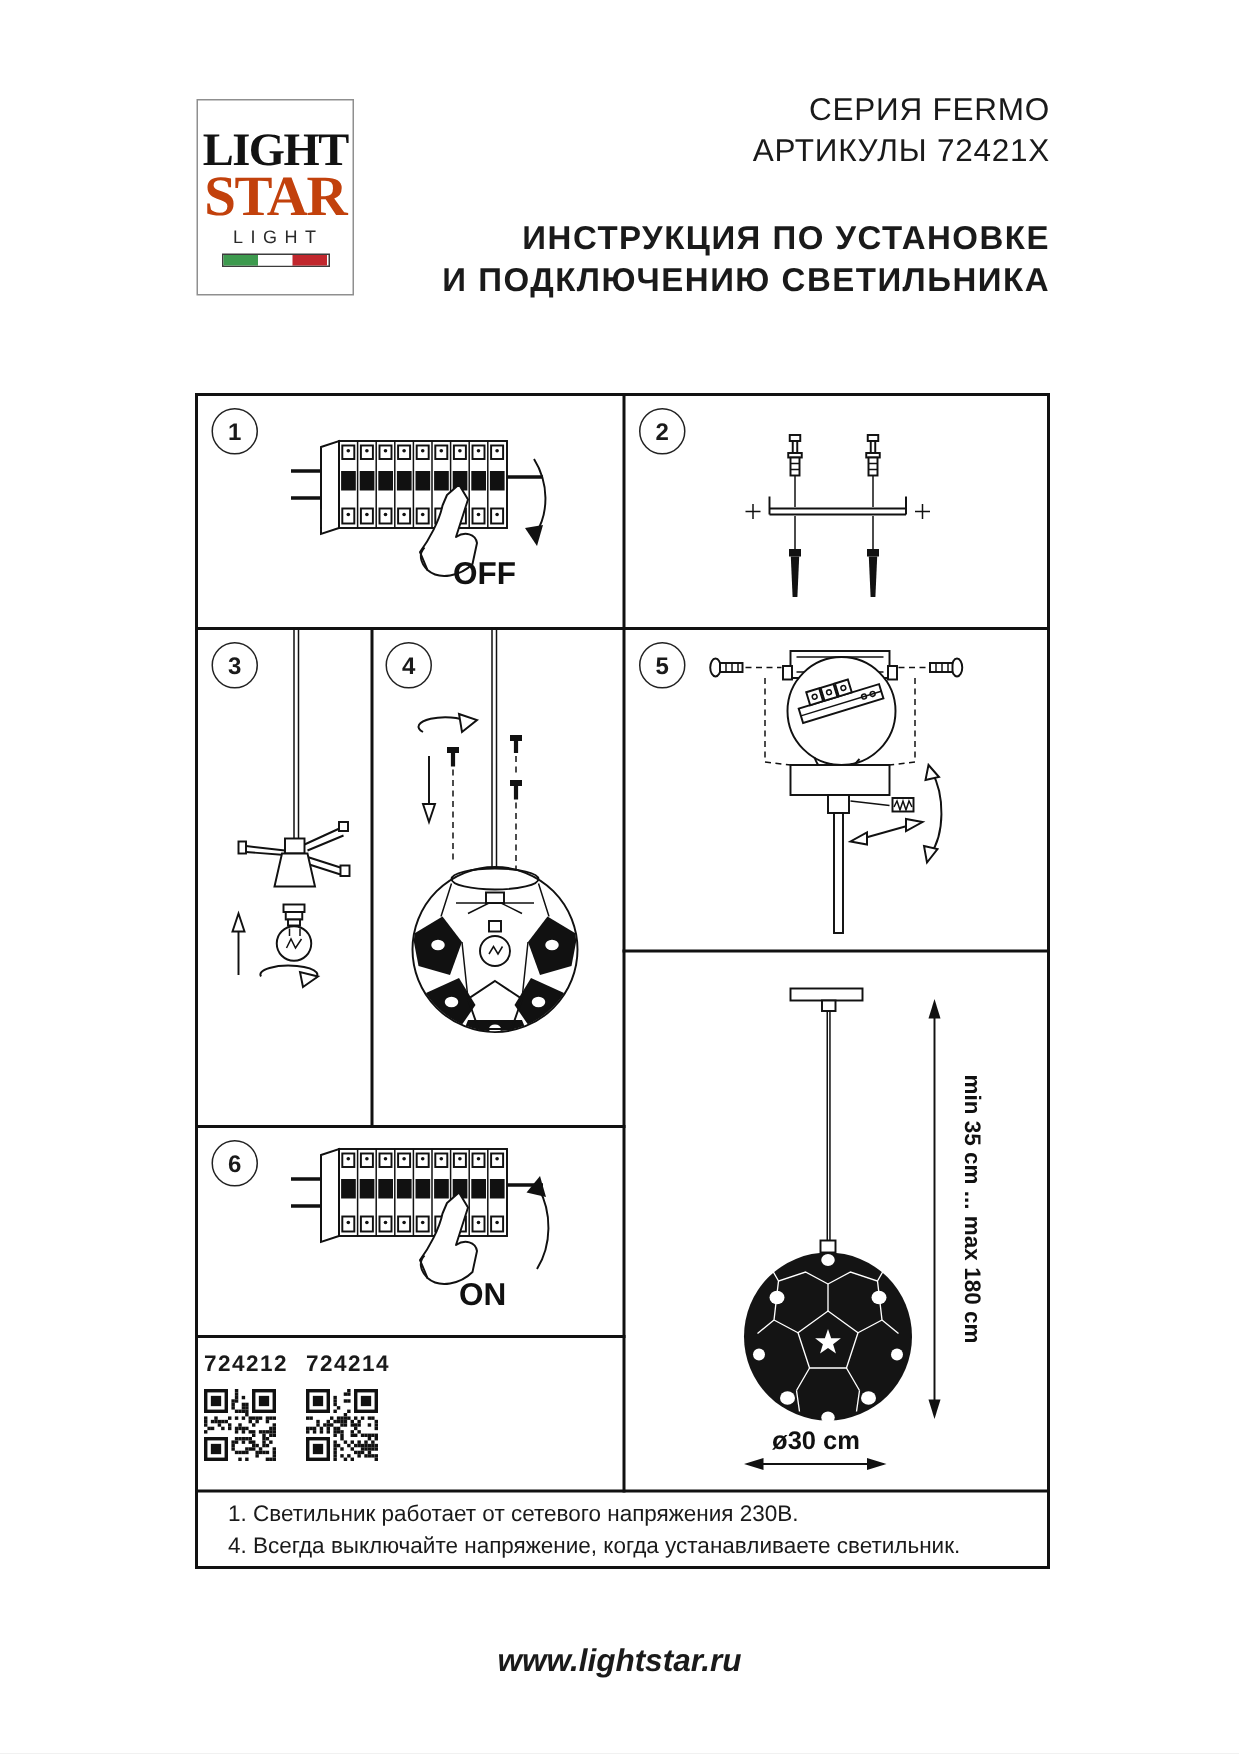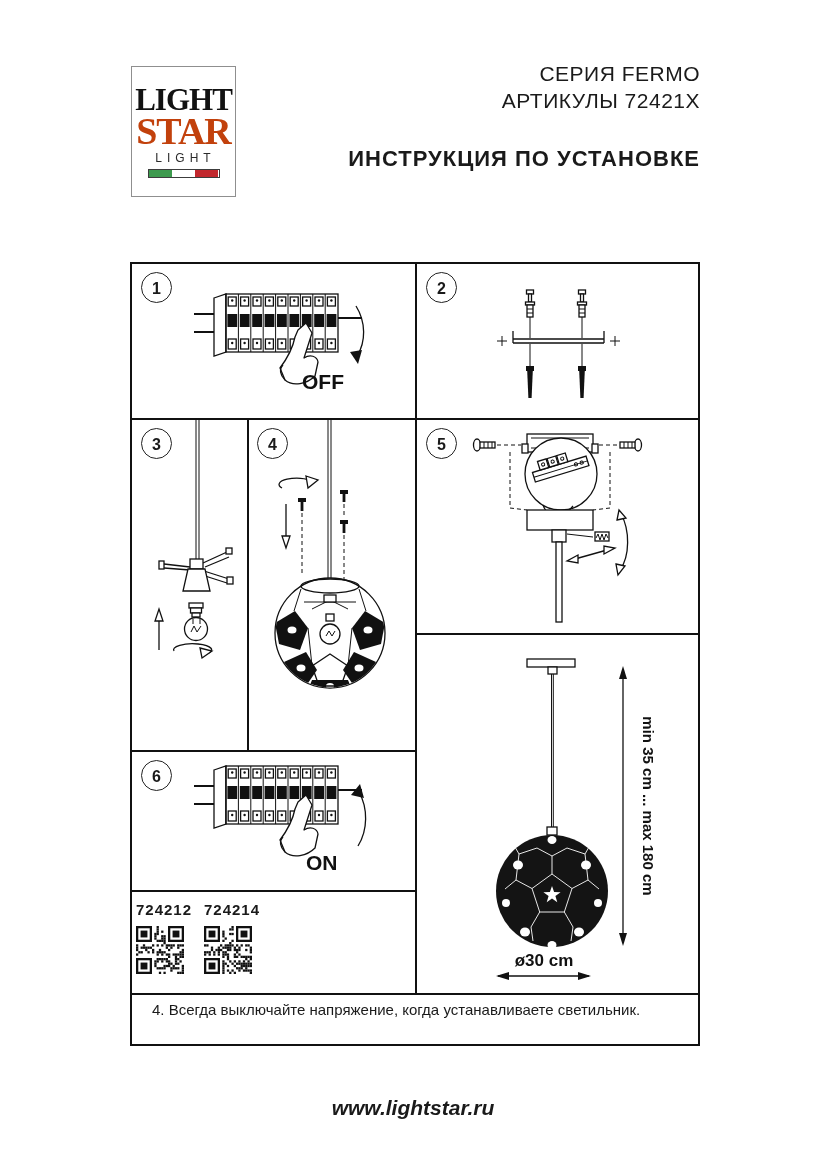--- a/index.html
+++ b/index.html
@@ -60,20 +60,21 @@
       <span style="background:#3d9a4e"></span>
       <span style="background:#ffffff"></span>
       <span style="background:#c1272d"></span>
     </div>
   </div>
 
   <div class="abs title-block">
     <div class="t-series">СЕРИЯ FERMO</div>
     <div class="t-series">АРТИКУЛЫ 72421X</div>
     <div class="t-instr">ИНСТРУКЦИЯ ПО УСТАНОВКЕ</div>
+    <div class="t-instr" style="margin-top:0">И ПОДКЛЮЧЕНИЮ СВЕТИЛЬНИКА</div>
   </div>
 
   <div class="abs grid">
     <div class="vline" style="left:283px;top:0;width:2px;height:731px"></div>
     <div class="vline" style="left:115px;top:154px;width:2px;height:334px"></div>
     <div class="hline" style="left:0;top:154px;width:566px;height:2px"></div>
     <div class="hline" style="left:283px;top:369px;width:283px;height:2px"></div>
     <div class="hline" style="left:0;top:486px;width:285px;height:2px"></div>
     <div class="hline" style="left:0;top:626px;width:285px;height:2px"></div>
     <div class="hline" style="left:0;top:729px;width:566px;height:2px"></div>
@@ -556,18 +557,19 @@
           <rect x="34.285714285714285" y="2.2857142857142856" width="11.428571428571427" height="11.428571428571427" fill="#fff"></rect>
           <rect x="36.57142857142857" y="4.571428571428571" width="6.857142857142857" height="6.857142857142857" fill="#111"></rect>
           <rect x="0" y="32" width="16" height="16" fill="#111"></rect>
           <rect x="2.2857142857142856" y="34.285714285714285" width="11.428571428571427" height="11.428571428571427" fill="#fff"></rect>
           <rect x="4.571428571428571" y="36.57142857142857" width="6.857142857142857" height="6.857142857142857" fill="#111"></rect>
         </svg>
     </div>
   </div>
 
   <div class="abs notes">
+    <div>1. Светильник работает от сетевого напряжения 230В.</div>
     <div>4. Всегда выключайте напряжение, когда устанавливаете светильник.</div>
   </div>
 
   <div class="abs footer">www.lightstar.ru</div>
 
 </div>
 
 </body></html>

